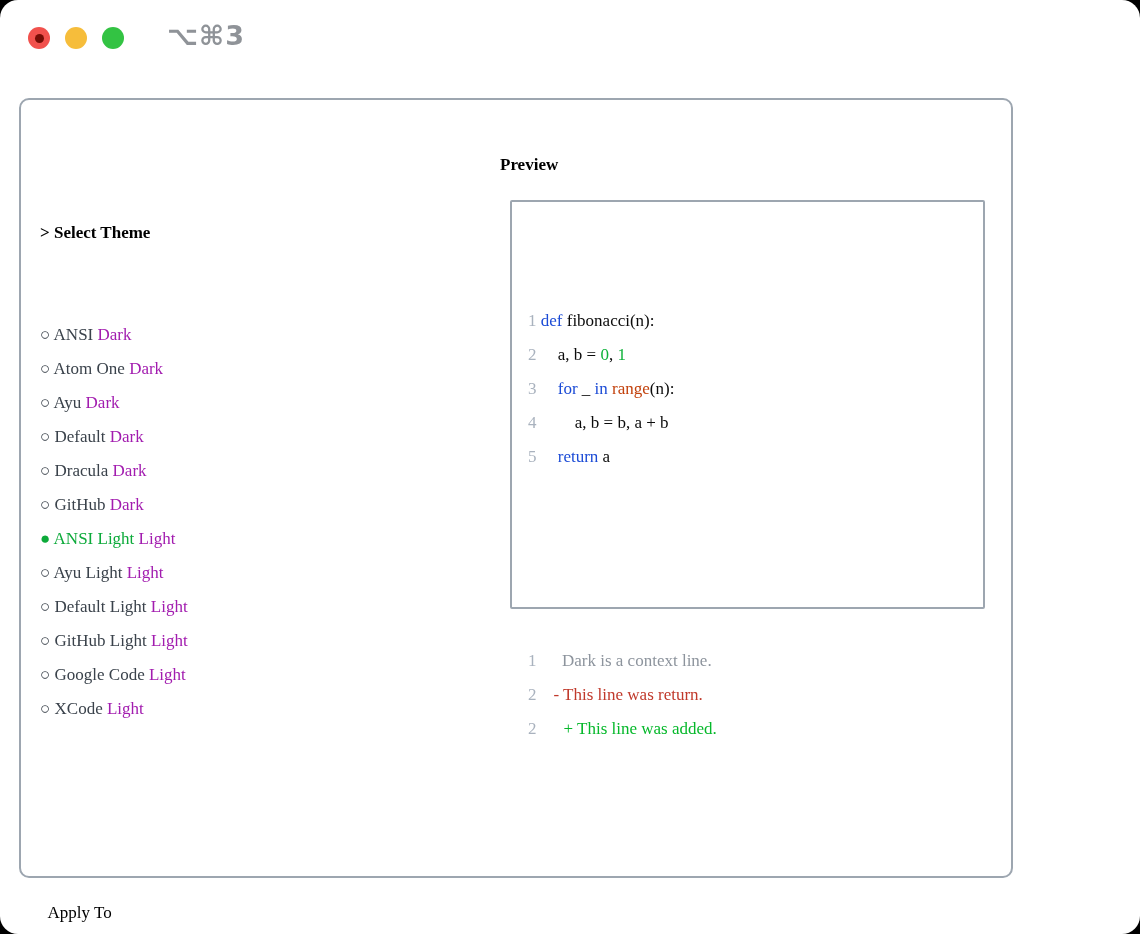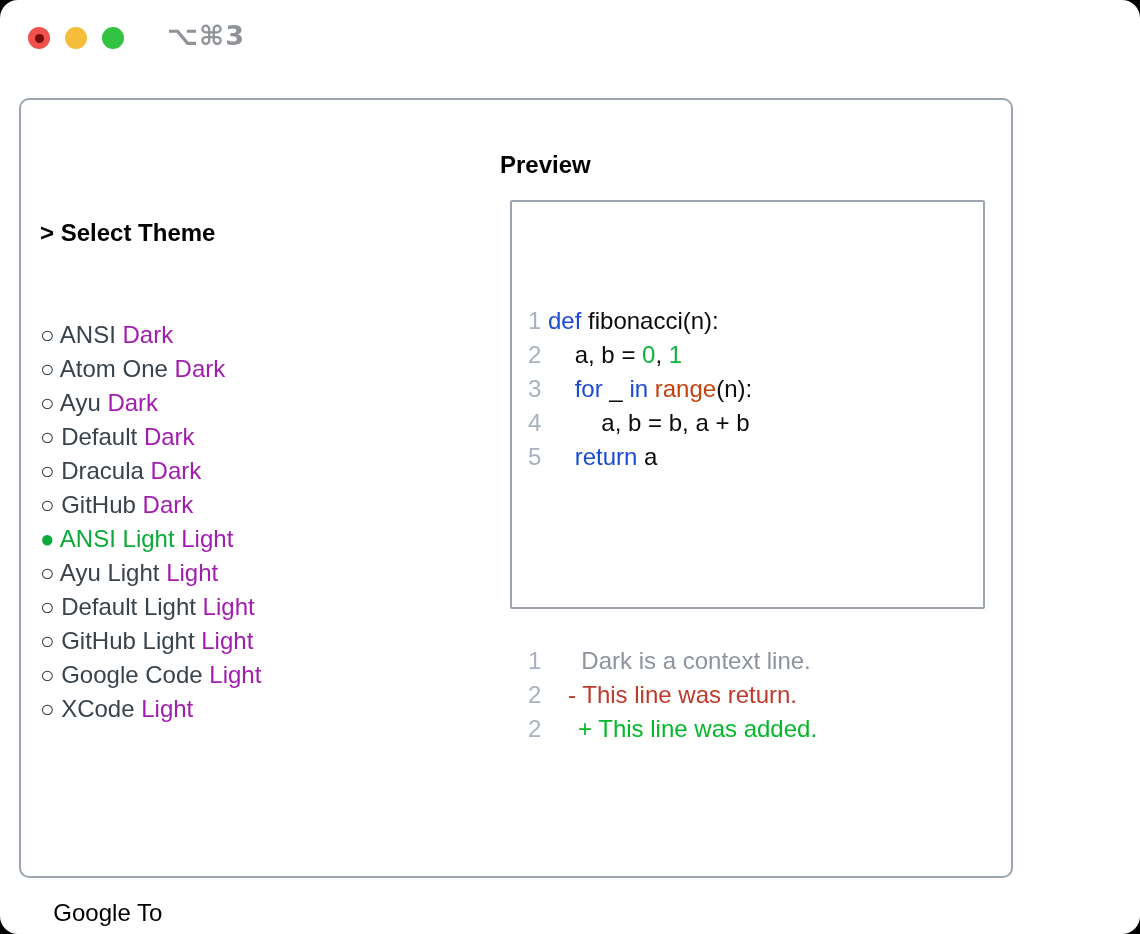--- a/index.html
+++ b/index.html
@@ -13,21 +13,21 @@
   .light-close{background:#f1514d;}
   .light-close::after{content:"";position:absolute;left:6.5px;top:6.5px;width:9px;height:9px;border-radius:50%;background:#750d06;}
   .light-min{background:#f6bd3b;}
   .light-zoom{background:#33c343;}
   .wtitle{position:absolute;left:167px;top:20px;font:600 27px "DejaVu Sans",sans-serif;color:#8f9398;letter-spacing:1px;}
 
   
   .panel{position:absolute;left:19px;top:98px;width:994px;height:780px;box-sizing:border-box;
          border:2px solid #9da6b0;border-radius:10px;}
 
-  .mono{font-family:Liberation Sans, sans-serif;font-size:24px;line-height:34px;white-space:pre;}
+  .mono{font-family:Liberation Serif, serif;font-size:17px;line-height:34px;white-space:pre;}
 
   
   .left-col{position:absolute;left:40px;top:148px;}
   .row{height:34px;}
   .blank{height:34px;}
   .hdr{font-weight:bold;color:#000000;}
   .item-name{color:#3a424b;}
   .tag{color:#a21caf;}
   .sel{color:#0caa3a;}
   .apply-hdr{color:#000000;}
@@ -60,21 +60,21 @@
       </div>
       <div class="wtitle">⌥⌘3</div>
     </div>
 
     <div class="panel"></div>
 
     <div class="left-col mono">
       <div class="row"><span class="hdr">&gt;</span><span class="hdr"> </span><span class="hdr">Select Theme</span></div>
       <div id="theme-list"><div class="row"><span class="item-name">○</span><span> </span><span class="item-name">ANSI</span><span> </span><span class="tag">Dark</span></div><div class="row"><span class="item-name">○</span><span> </span><span class="item-name">Atom One</span><span> </span><span class="tag">Dark</span></div><div class="row"><span class="item-name">○</span><span> </span><span class="item-name">Ayu</span><span> </span><span class="tag">Dark</span></div><div class="row"><span class="item-name">○</span><span> </span><span class="item-name">Default</span><span> </span><span class="tag">Dark</span></div><div class="row"><span class="item-name">○</span><span> </span><span class="item-name">Dracula</span><span> </span><span class="tag">Dark</span></div><div class="row"><span class="item-name">○</span><span> </span><span class="item-name">GitHub</span><span> </span><span class="tag">Dark</span></div><div class="row"><span class="sel">●</span><span> </span><span class="sel">ANSI Light</span><span> </span><span class="tag">Light</span></div><div class="row"><span class="item-name">○</span><span> </span><span class="item-name">Ayu Light</span><span> </span><span class="tag">Light</span></div><div class="row"><span class="item-name">○</span><span> </span><span class="item-name">Default Light</span><span> </span><span class="tag">Light</span></div><div class="row"><span class="item-name">○</span><span> </span><span class="item-name">GitHub Light</span><span> </span><span class="tag">Light</span></div><div class="row"><span class="item-name">○</span><span> </span><span class="item-name">Google Code</span><span> </span><span class="tag">Light</span></div><div class="row"><span class="item-name">○</span><span> </span><span class="item-name">XCode</span><span> </span><span class="tag">Light</span></div></div>
       <div class="blank"></div>
-      <div class="row"><span class="apply-hdr">  </span><span class="apply-hdr">Google To</span></div>
+      <div class="row"><span class="apply-hdr">  </span><span class="apply-hdr">Apply To</span></div>
       
       
       
     </div>
 
     <div class="preview-label mono">Preview</div>
     <div class="preview-box"></div>
     <div class="code mono">
       <div id="code-block"><div class="row"><span class="gut">1 </span><span class="kw">def</span><span class="fg"> fibonacci(n):</span></div><div class="row"><span class="gut">2 </span><span class="fg">    a, b = </span><span class="lit">0</span><span class="fg">, </span><span class="lit">1</span></div><div class="row"><span class="gut">3 </span><span class="fg">    </span><span class="kw">for</span><span class="fg"> _ </span><span class="kw">in</span><span class="fg"> </span><span class="fn">range</span><span class="fg">(n):</span></div><div class="row"><span class="gut">4 </span><span class="fg">        a, b = b, a + b</span></div><div class="row"><span class="gut">5 </span><span class="fg">    </span><span class="kw">return</span><span class="fg"> a</span></div></div>
       <div class="blank"></div>

